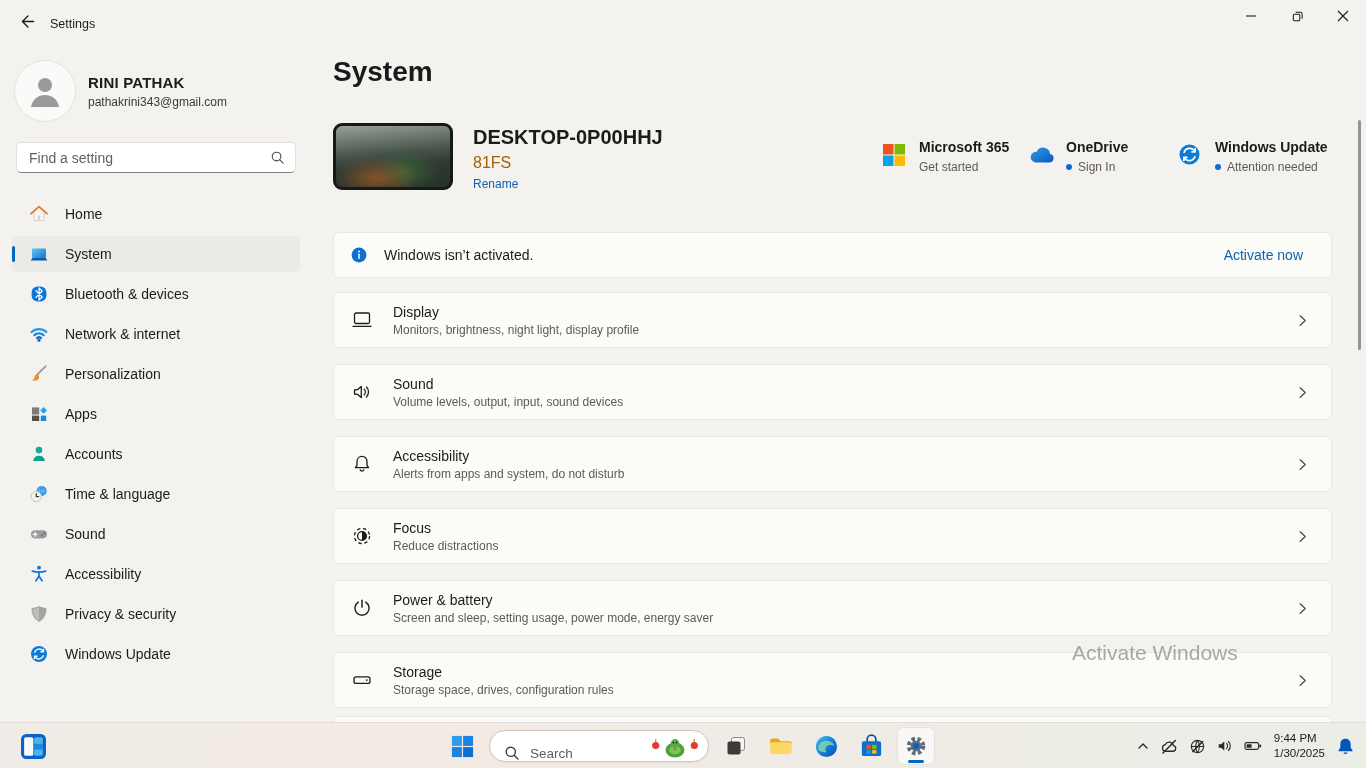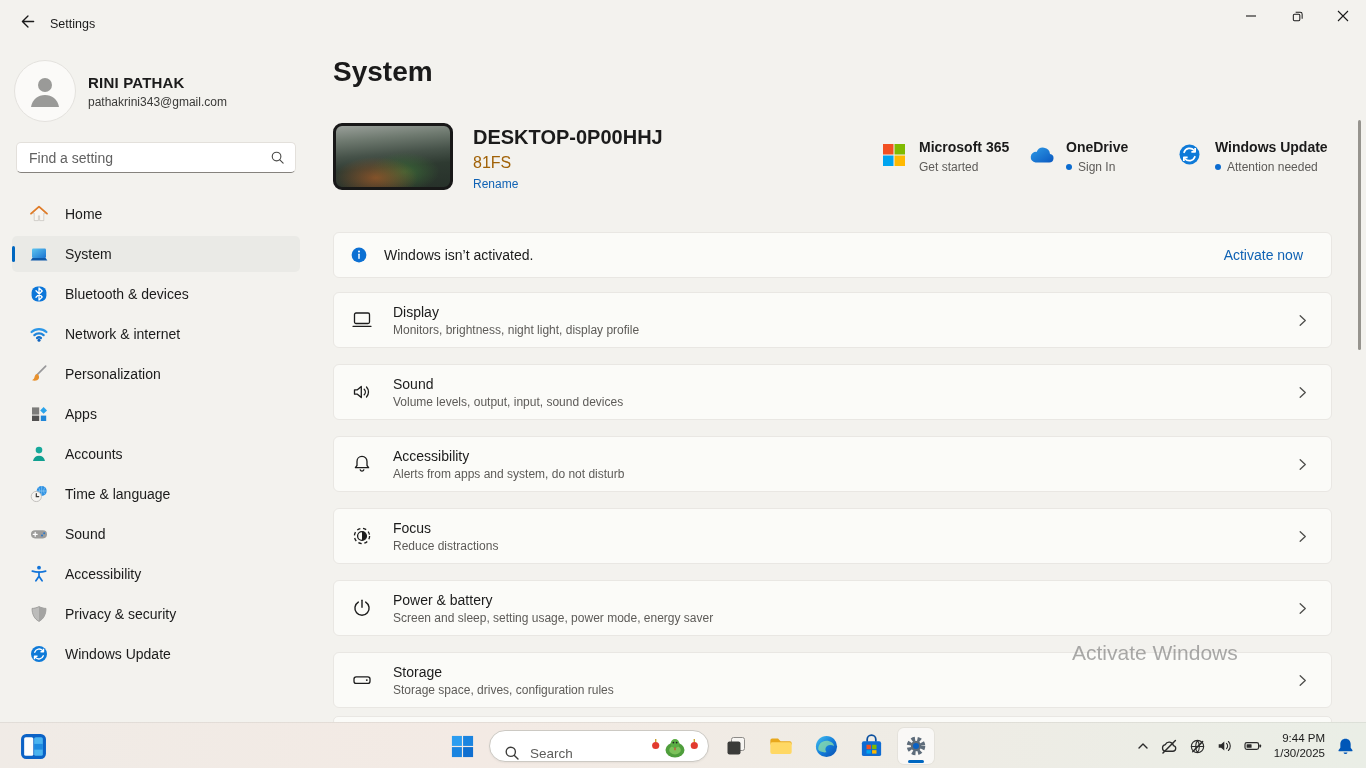--- a/index.html
+++ b/index.html
@@ -98,21 +98,21 @@
     display:flex; align-items:flex-end; padding:0 10px 0 14px; box-shadow:0 1px 2px rgba(0,0,0,.05); }
   .tb-search input { border:0; outline:0; flex:1; font-size:13.5px; background:transparent;
     margin-left:10px; color:#1b1b1b; font-family:inherit; min-width:0; }
   .tb-search input::placeholder { color:#5c5c5a; }
   .tb-btn.active { background:rgba(255,255,255,.65); box-shadow:0 0 0 1px rgba(0,0,0,.04); }
   .tb-btn.active::after { content:""; position:absolute; bottom:1px; left:10px; width:16px; height:3px;
     border-radius:2px; background:#0067c0; }
   .tray { position:absolute; right:6px; top:0; height:46px; display:flex; align-items:center; }
   .tray-btn { height:36px; border-radius:6px; display:flex; align-items:center; justify-content:center;
     cursor:pointer; padding:0 5px; }
-  .clock { text-align:right; font-size:11.5px; line-height:15px; color:#1b1b1b; padding:0 6px; cursor:pointer; }
+  .clock { text-align:left; font-size:11.5px; line-height:15px; color:#1b1b1b; padding:0 6px; cursor:pointer; }
 </style>
 </head>
 <body>
 
 <div class="window">
 
   <div class="titlebar">
     <div class="back-btn">
       <span>
         <svg width="17" height="17" viewBox="0 0 18 18">

